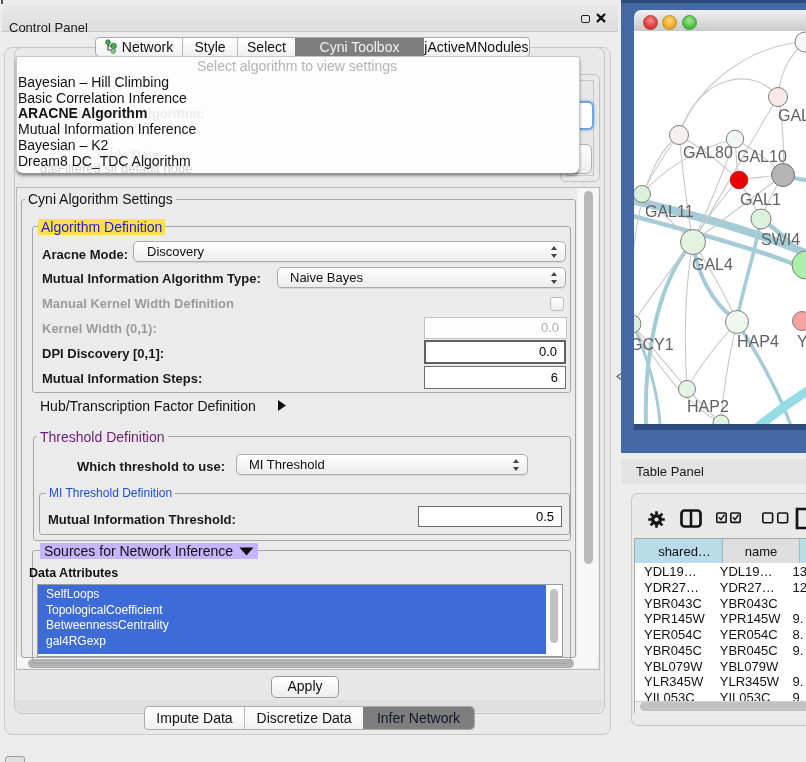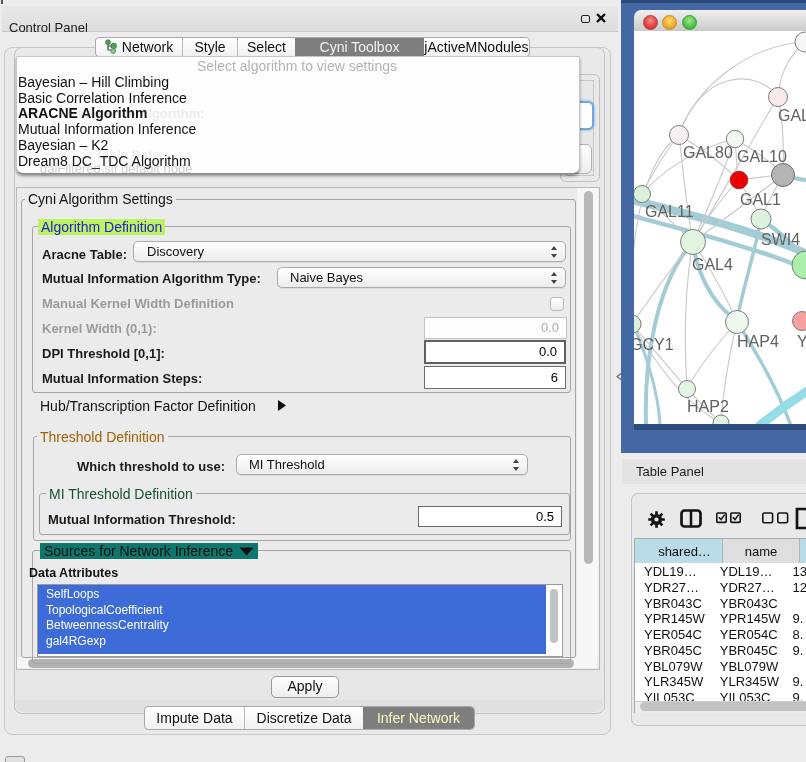--- a/index.html
+++ b/index.html
@@ -65,76 +65,76 @@
 <div class="abs" style="left:577px;top:188px;width:21px;height:469px;background:#f7f7f7;"></div>
 <div class="abs" style="left:584px;top:191px;width:9px;height:373px;background:#b9b9b9;border-radius:5px;"></div>
 
 <div class="abs" style="left:17px;top:657px;width:580px;height:11px;background:#f7f7f7;"></div>
 <div class="abs" style="left:28px;top:659px;width:546px;height:9px;background:#b2b2b2;border-radius:5px;"></div>
 
 <div class="abs" style="left:21px;top:199px;width:553px;height:457px;border:1px solid #a5a5a5;border-radius:3px;"></div>
 <div class="abs" style="left:25px;top:191px;background:#ebebeb;padding:0 3px;font-size:14px;color:#111;">Cyni Algorithm Settings</div>
 
 <div class="abs" style="left:32px;top:226px;width:537px;height:165px;border:1px solid #a5a5a5;border-radius:3px;"></div>
-<div class="abs" style="left:38px;top:219px;background:#bef264;padding:0 3px;font-size:14px;color:#2222cc;">Algorithm Definition</div>
-
-<div class="abs b" style="left:42px;top:247px;font-size:13px;color:#1a1a1a;">Aracne Table:</div>
+<div class="abs" style="left:38px;top:219px;background:#fde047;padding:0 3px;font-size:14px;color:#2222cc;">Algorithm Definition</div>
+
+<div class="abs b" style="left:42px;top:247px;font-size:13px;color:#1a1a1a;">Aracne Mode:</div>
 <div class="abs combo" style="left:133px;top:241px;width:431px;height:19px;">
   <span style="margin-left:13px;">Discovery</span>
 </div>
 <div class="abs b" style="left:42px;top:271px;font-size:13px;color:#1a1a1a;">Mutual Information Algorithm Type:</div>
 <div class="abs combo" style="left:277px;top:267px;width:287px;height:19px;">
   <span style="margin-left:12px;">Naive Bayes</span>
 </div>
 <div class="abs b" style="left:42px;top:296px;font-size:13px;color:#9b9b9b;">Manual Kernel Width Definition</div>
 <div class="abs" style="left:550px;top:297px;width:12px;height:12px;background:linear-gradient(#ffffff,#ededed);border:1px solid #bbb;border-radius:3px;"></div>
 <div class="abs b" style="left:42px;top:321px;font-size:13px;color:#9b9b9b;">Kernel Width (0,1):</div>
 <div class="abs" style="left:424px;top:317px;width:134px;height:20px;background:#fdfdfd;border:1px solid #c3c3c3;font-size:13px;color:#adadad;text-align:right;line-height:20px;padding-right:7px;">0.0</div>
-<div class="abs b" style="left:42px;top:346px;font-size:13px;color:#1a1a1a;">DPI Threshold [0,1]:</div>
+<div class="abs b" style="left:42px;top:346px;font-size:13px;color:#1a1a1a;">DPI Discovery [0,1]:</div>
 <div class="abs" style="left:424px;top:340px;width:131px;height:20px;background:#fff;border:2px solid #606060;font-size:13px;color:#000;text-align:right;line-height:20px;padding-right:7px;">0.0</div>
 <div class="abs b" style="left:42px;top:371px;font-size:13px;color:#1a1a1a;">Mutual Information Steps:</div>
 <div class="abs" style="left:424px;top:366px;width:133px;height:21px;background:#fff;border:1px solid #6e6e6e;font-size:13px;color:#000;text-align:right;line-height:21px;padding-right:7px;">6</div>
 
 <div class="abs" style="left:40px;top:398px;font-size:14px;color:#111;">Hub/Transcription Factor Definition</div>
 <svg class="abs" style="left:276px;top:399px;" width="12" height="13" viewBox="0 0 12 13">
     <path d="M2 1 L10 6.5 L2 12 Z" fill="#111"></path>
   </svg>
 
 <div class="abs" style="left:33px;top:436px;width:536px;height:103px;border:1px solid #a5a5a5;border-radius:3px;"></div>
-<div class="abs" style="left:37px;top:429px;background:#ebebeb;padding:0 3px;font-size:14px;color:#a16207;">Threshold Definition</div>
+<div class="abs" style="left:37px;top:429px;background:#ebebeb;padding:0 3px;font-size:14px;color:#701a75;">Threshold Definition</div>
 <div class="abs b" style="left:77px;top:459px;font-size:13px;color:#1a1a1a;">Which threshold to use:</div>
 <div class="abs combo" style="left:236px;top:454px;width:290px;height:19px;">
   <span style="margin-left:12px;">MI Threshold</span>
 </div>
 
 <div class="abs" style="left:39px;top:493px;width:529px;height:40px;border:1px solid #a5a5a5;border-radius:3px;"></div>
-<div class="abs" style="left:46px;top:486px;background:#ebebeb;padding:0 3px;font-size:14px;color:#14532d;">MI Threshold Definition</div>
+<div class="abs" style="left:46px;top:486px;background:#ebebeb;padding:0 3px;font-size:12px;color:#1d4ed8;">MI Threshold Definition</div>
 <div class="abs b" style="left:48px;top:512px;font-size:13px;color:#1a1a1a;">Mutual Information Threshold:</div>
 <div class="abs" style="left:418px;top:506px;width:135px;height:19px;background:#fff;border:1px solid #6a6a6a;font-size:13px;color:#000;text-align:right;line-height:19px;padding-right:7px;">0.5</div>
 
 <div class="abs" style="left:32px;top:550px;width:537px;height:112px;border:1px solid #a5a5a5;border-radius:3px;"></div>
-<div class="abs" style="left:40px;top:543px;background:#0f766e;padding:0 4px;font-size:14px;color:#111;">Sources for Network Inference<svg style="margin-left:6px;" width="15" height="9" viewBox="0 0 15 9">
+<div class="abs" style="left:40px;top:543px;background:#c4b5fd;padding:0 4px;font-size:14px;color:#111;">Sources for Network Inference<svg style="margin-left:6px;" width="15" height="9" viewBox="0 0 15 9">
       <path d="M0.5 0.5 L14.5 0.5 L7.5 8.5 Z" fill="#111"></path>
     </svg></div>
 <div class="abs b" style="left:29px;top:566px;font-size:12.5px;color:#111;">Data Attributes</div>
 
 <div class="abs" style="left:37px;top:584px;width:524px;height:71px;background:#fff;border:1px solid #9a9a9a;"></div>
 <div class="abs" style="left:38px;top:585px;width:508px;height:69px;background:#3d6cd9;"></div>
 <div class="abs" style="left:46px;top:587px;font-size:12px;color:#fff;line-height:15.7px;">SelfLoops<br>TopologicalCoefficient<br>BetweennessCentrality<br>gal4RGexp</div>
 <div class="abs" style="left:550px;top:589px;width:8px;height:54px;background:#c2c2c2;border-radius:4px;"></div>
 
 <div class="abs" style="left:15px;top:670px;width:588px;height:30px;background:#e7e7e7;"></div>
 <div class="abs" style="left:15px;top:700px;width:588px;height:12px;background:#e0e0e0;border-radius:0 0 8px 8px;"></div>
 
 <div class="abs" style="left:271px;top:676px;width:66px;height:20px;background:linear-gradient(#ffffff,#ededed);border:1px solid #999;border-radius:5px;font-size:14px;color:#111;text-align:center;line-height:19px;">Apply</div>
 
 <div class="abs" style="left:144px;top:706px;width:329px;height:22px;background:linear-gradient(#ffffff,#f1f1f1);border:1px solid #a9a9a9;border-radius:4px;display:flex;font-size:14px;color:#111;">
   <div style="width:99px;display:flex;align-items:center;justify-content:center;border-right:1px solid #b9b9b9;">Impute Data</div>
   <div style="width:118px;display:flex;align-items:center;justify-content:center;">Discretize Data</div>
-  <div style="flex:1;display:flex;align-items:center;justify-content:center;background:#7e7e7e;color:#fef9c3;border-radius:0 4px 4px 0;">Infer Network</div>
+  <div style="flex:1;display:flex;align-items:center;justify-content:center;background:#7e7e7e;color:#0f172a;border-radius:0 4px 4px 0;">Infer Network</div>
 </div>
 
 <div class="abs" style="left:5px;top:756px;width:18px;height:10px;border:1px solid #9a9a9a;border-radius:3px;background:#e0e0e0;"></div>
 
 <svg class="abs" style="left:616px;top:373px;" width="6" height="7" viewBox="0 0 6 7">
     <path d="M5 0.5 L1 3.5 L5 6.5" fill="none" stroke="#6a6a6a" stroke-width="1.3"></path>
   </svg>
 
 <div class="abs" style="left:621px;top:0;width:185px;height:453px;background:#4368a4;"></div>
 <div class="abs" style="left:621px;top:0;width:185px;height:3px;background:#2c4a7c;"></div>

